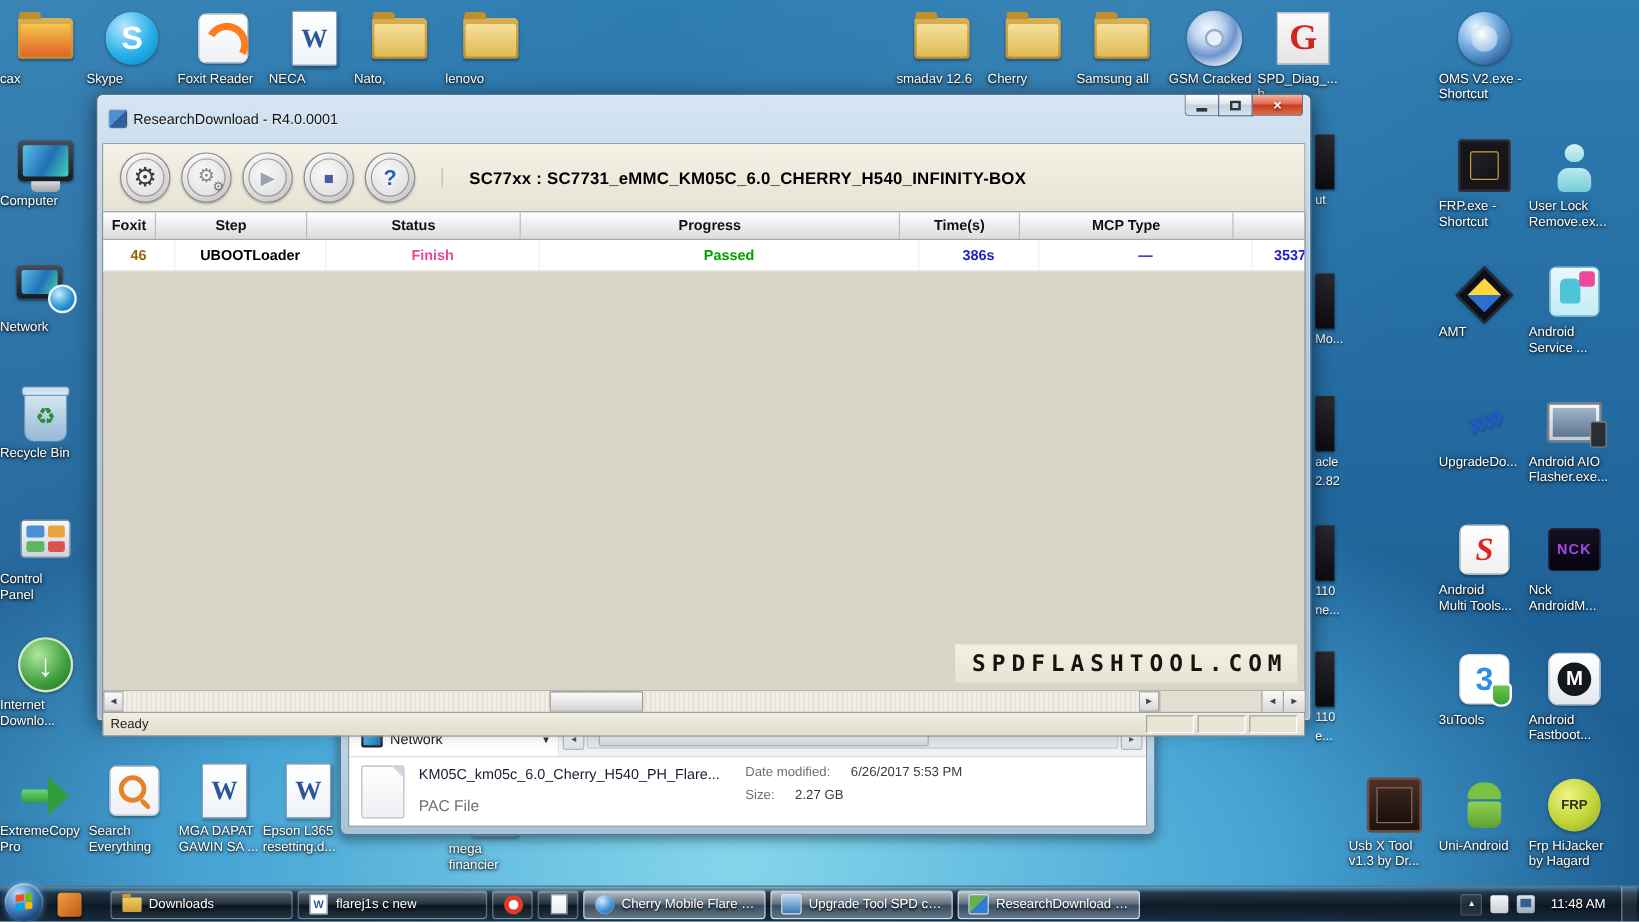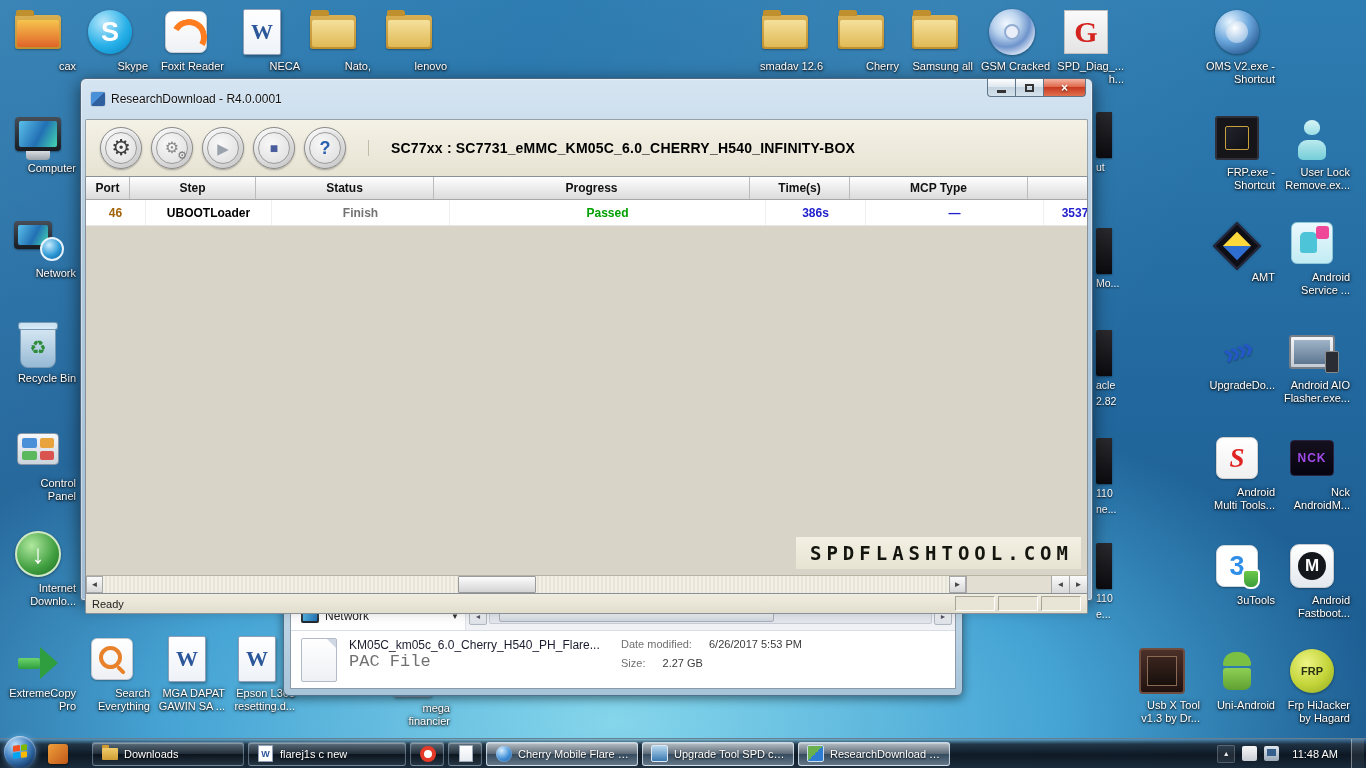--- a/index.html
+++ b/index.html
@@ -5,21 +5,21 @@
   html,body{margin:0;padding:0;}
   .screen{position:relative;width:1366px;height:768px;overflow:hidden;font-family:"Liberation Sans",sans-serif;
     background:
       linear-gradient(115deg, rgba(255,255,255,.06), rgba(255,255,255,0) 32%, rgba(255,255,255,.05) 55%, rgba(255,255,255,0) 75%),
       radial-gradient(ellipse 1000px 460px at 45% 94%, #7fd4ea 0%, #45a3d4 45%, rgba(69,163,212,0) 78%),
       linear-gradient(#2e7db2 0%, #236aa0 45%, #1a578b 100%);}
 
   
   .dicon{position:absolute;width:76px;z-index:2;cursor:default;}
   .dicon .ic{height:52px;display:flex;align-items:center;justify-content:center;}
-  .dicon .lbl{margin-top:2px;text-align:right;font-size:11px;line-height:1.2;color:#fff;text-shadow:0 1px 2px #000,0 0 4px rgba(0,0,0,.8);}
+  .dicon .lbl{margin-top:2px;text-align:left;font-size:11px;line-height:1.2;color:#fff;text-shadow:0 1px 2px #000,0 0 4px rgba(0,0,0,.8);}
   .fold{width:46px;height:34px;position:relative;background:linear-gradient(#d9b054,#c08f2e);border-radius:2px 4px 3px 3px;box-shadow:0 1px 2px rgba(0,0,0,.35);}
   .fold::before{content:"";position:absolute;top:-5px;left:1px;width:18px;height:6px;background:#c08f2e;border-radius:2px 3px 0 0;}
   .fold::after{content:"";position:absolute;left:2px;right:2px;top:5px;bottom:2px;border-radius:2px;background:linear-gradient(#f5e09c,#e0ba55);}
   .fold.fire::after{background:linear-gradient(#f6c44e,#e06428);}
   .skypeic{width:44px;height:44px;border-radius:50%;display:flex;align-items:center;justify-content:center;font-size:27px;font-weight:bold;color:#fff;background:radial-gradient(circle at 35% 28%,#b8e8fb,#28b0e8 55%,#0085c5);box-shadow:0 1px 3px rgba(0,0,0,.4);}
   .foxitic{width:40px;height:40px;border-radius:7px;background:linear-gradient(#ffffff,#eef1f5);border:1px solid #c8ccd4;position:relative;box-shadow:0 1px 2px rgba(0,0,0,.3);}
   .foxitic::before{content:"";position:absolute;left:5px;top:7px;width:24px;height:24px;border:6px solid transparent;border-top-color:#ff7d1e;border-right-color:#ff7d1e;border-radius:50%;transform:rotate(-15deg);}
   .wordic{width:36px;height:44px;background:linear-gradient(#ffffff,#eef2f8);border:1px solid #8fa0b8;border-radius:2px;display:flex;align-items:center;justify-content:center;font-family:"Liberation Serif",serif;font-weight:bold;font-size:22px;color:#2b579a;box-shadow:1px 2px 3px rgba(0,0,0,.3);}
   .cdic{width:46px;height:46px;border-radius:50%;position:relative;background:radial-gradient(circle at 38% 32%,#f2f8ff 0%,#bcd4ee 30%,#6e94cc 55%,#cfdcf0 75%,#87a6d4 100%);box-shadow:0 1px 3px rgba(0,0,0,.4);}
   .cdic::after{content:"";position:absolute;left:50%;top:50%;width:12px;height:12px;margin:-8px 0 0 -8px;border-radius:50%;background:#e9eef8;border:2px solid #93acd2;}
@@ -125,21 +125,21 @@
   .exp-scroll{flex:1;display:flex;align-items:center;background:#f0f2f5;padding:0 3px;gap:2px;}
   .exp-scroll .sarrow{width:16px;height:15px;background:linear-gradient(#fff,#dde2e8);border:1px solid #b0b8c2;border-radius:2px;font-size:7px;display:flex;align-items:center;justify-content:center;color:#556;}
   .strack{flex:1;height:15px;background:#e4e8ee;border:1px solid #c8cdd6;position:relative;border-radius:2px;box-sizing:border-box;}
   .sthumb{position:absolute;left:2%;width:62%;top:1px;bottom:1px;background:linear-g radient(#fdfdfd,#cfd6de);background:linear-gradient(#fdfdfd,#cfd6de);border:1px solid #a8b0bc;border-radius:2px;}
   .exp-files{flex:1;display:flex;align-items:center;padding:3px 10px;}
   .file-row{display:flex;align-items:flex-start;gap:12px;width:100%;cursor:default;}
   .fileic{width:34px;height:42px;background:linear-gradient(#ffffff,#eef0f4);border:1px solid #b2bcc8;border-radius:2px;position:relative;flex:0 0 auto;}
   .fileic::before{content:"";position:absolute;right:0;top:0;width:0;height:0;border-style:solid;border-width:0 9px 9px 0;border-color:transparent #cfd8e2 transparent transparent;}
   .fcol1{width:260px;}
   .fname{font-size:12px;color:#1c1c30;white-space:nowrap;overflow:hidden;}
-  .ftype{font-size:17px;color:#707070;margin-top:0;font-family:Liberation Mono, monospace;}
+  .ftype{font-size:13px;color:#707070;margin-top:12px;}
   .fcol2{font-size:11px;color:#707070;}
   .fcol2 div{margin-bottom:7px;}
   .fcol2 .dval{color:#3c3c3c;padding-left:14px;}
 
   
   .taskbar{position:absolute;left:0;right:0;bottom:0;height:30px;z-index:100;box-sizing:border-box;display:flex;align-items:center;padding:0 2px;
     background:linear-gradient(rgba(120,150,175,.35),rgba(30,45,60,.92) 18%,rgba(12,20,30,.96) 55%,rgba(25,40,55,.96));border-top:1px solid rgba(180,210,230,.5);}
   .orb{width:32px;height:32px;margin:-4px 4px 0 2px;border-radius:50%;flex:0 0 auto;cursor:pointer;
     background:radial-gradient(circle at 35% 28%,#bfe0f8,#3f7fc0 45%,#0c2e58 85%);box-shadow:0 0 6px rgba(120,190,255,.6), inset 0 1px 2px rgba(255,255,255,.7);
     display:flex;align-items:center;justify-content:center;}
@@ -588,33 +588,33 @@
           <div class="rbtn">
             <div class="inner">
               <span style="color:#2b5fae;font-size:18px;font-weight:bold;">?</span>
             </div>
           </div>
         </div>
       <div class="fw-header">SC77xx : SC7731_eMMC_KM05C_6.0_CHERRY_H540_INFINITY-BOX</div>
     </div>
     <div class="table-area">
       <div class="thead" id="thead">
-          <div class="hcell" style="width: 44px;">Port</div>
+          <div class="hcell" style="width: 44px;">Foxit</div>
           <div class="hcell" style="width: 126px;">Step</div>
           <div class="hcell" style="width: 178px;">Status</div>
           <div class="hcell" style="width: 316px;">Progress</div>
           <div class="hcell" style="width: 100px;">Time(s)</div>
           <div class="hcell" style="width: 178px;">MCP Type</div>
           <div class="hcell" style="width: 63px;"></div>
         </div>
       <div id="tbody">
           <div class="trow">
             <div class="tcell" style="width: 60px; color: #a16207;">46</div>
             <div class="tcell" style="width: 126px; color: rgb(0, 0, 0);">UBOOTLoader</div>
-            <div class="tcell" style="width: 178px; color: #737373;">Finish</div>
+            <div class="tcell" style="width: 178px; color: #ec4899;">Finish</div>
             <div class="tcell" style="width: 316px; color: rgb(0, 160, 0);">Passed</div>
             <div class="tcell" style="width: 100px; color: rgb(32, 32, 204);">386s</div>
             <div class="tcell" style="width: 178px; color: rgb(32, 32, 204);">—</div>
             <div class="tcell" style="width: 63px; color: rgb(32, 32, 204);">3537</div>
           </div>
         </div>
       <div class="watermark">SPDFLASHTOOL.COM</div>
     </div>
     <div class="hscroll">
       <div class="harrow">◄</div>

